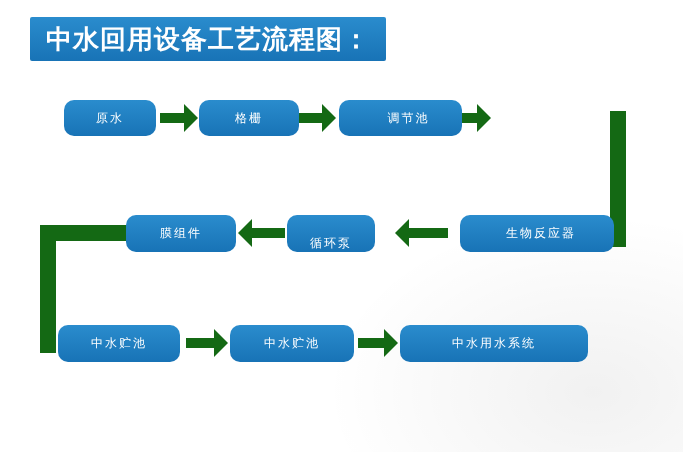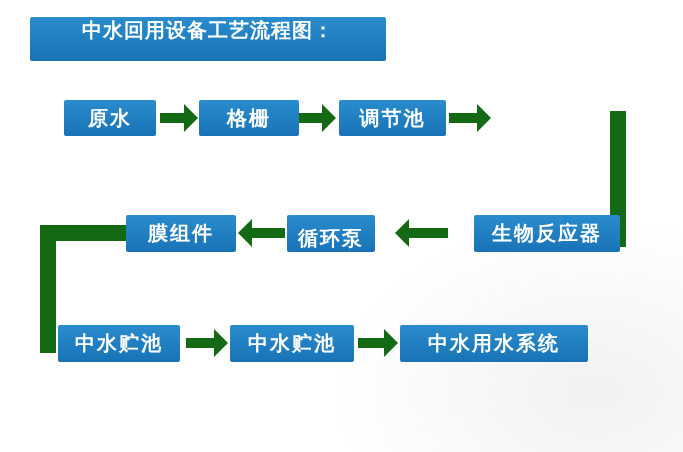--- a/index.html
+++ b/index.html
@@ -15,33 +15,33 @@
     position:absolute; right:0; bottom:0;
     width:360px; height:240px;
     background: radial-gradient(ellipse at 75% 75%, rgba(0,0,0,0.055), rgba(0,0,0,0) 70%);
     pointer-events:none;
   }
   .title-box {
     position:absolute;
     left:30px; top:17px; width:356px; height:44px;
     background:linear-gradient(180deg,#2a8ccd,#1873b6);
     color:#ffffff;
-    font-size:20px; font-weight:bold;
-    display:flex; align-items:flex-start; justify-content:center;
+    font-size:26px; font-weight:bold;
+    display:flex; align-items:center; justify-content:center;
     letter-spacing:1px;
     border-radius:2px;
   }
   .node {
     position:absolute;
     background:linear-gradient(180deg,#2a8ccd,#1873b6);
     color:#ffffff;
-    font-size:20px; font-weight:bold;
+    font-size:12px; font-weight:normal;
     display:flex; align-items:center; justify-content:center;
     letter-spacing:2px;
-    border-radius:2px;
+    border-radius:10px;
     z-index:2;
   }
   .arrow { position:absolute; height:28px; z-index:1; }
   .arrow .shaft { position:absolute; top:9px; height:10px; background:#146914; }
   .arrow-r .shaft { left:0; right:13px; }
   .arrow-r .head {
     position:absolute; right:0; top:0; width:0; height:0;
     border-top:14px solid transparent; border-bottom:14px solid transparent;
     border-left:14px solid #146914;
   }
@@ -80,34 +80,34 @@
 
   <div class="node" style="left:199px; top:100px; width:100px; height:36px;">
     <span>格栅</span>
   </div>
 
   <div class="arrow arrow-r" style="left:294px; top:104px; width:42px;">
     <div class="shaft"></div>
     <div class="head"></div>
   </div>
 
-  <div class="node" style="left:339px; top:100px; width:107px; height:36px;">
+  <div class="node" style="left:339px; top:100px; width:107px; height:36px;padding-left:16px;">
     <span>调节池</span>
   </div>
 
   <div class="arrow arrow-r" style="left:449px; top:104px; width:42px;">
     <div class="shaft"></div>
     <div class="head"></div>
   </div>
 
 
   <div class="pipe" style="left:610px; top:111px; width:16px; height:136px;"></div>
   <div class="head-left" style="left:594px; top:219px;"></div>
 
-  <div class="node" style="left:474px; top:215px; width:146px; height:37px;">
+  <div class="node" style="left:460px; top:215px; width:146px; height:37px;padding-left:8px;">
     <span>生物反应器</span>
   </div>
 
   <div class="arrow arrow-l" style="left:395px; top:219px; width:53px;">
     <div class="shaft"></div>
     <div class="head"></div>
   </div>
 
   <div class="node" style="left:287px; top:215px; width:88px; height:37px;align-items:flex-end;">
     <span>循环泵</span>

